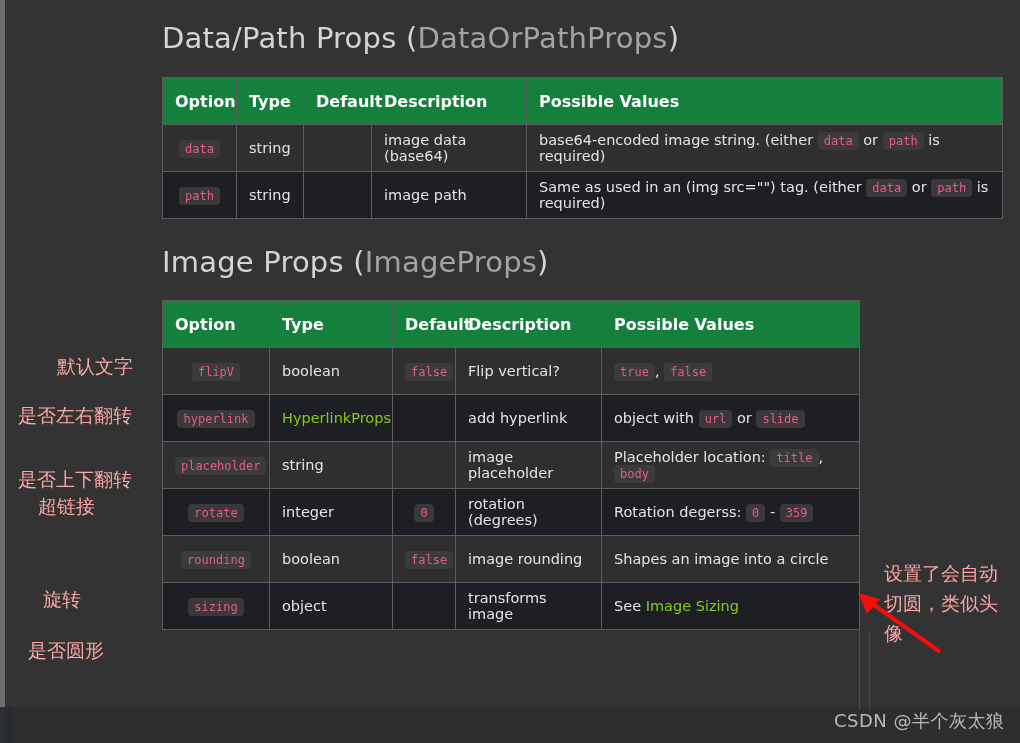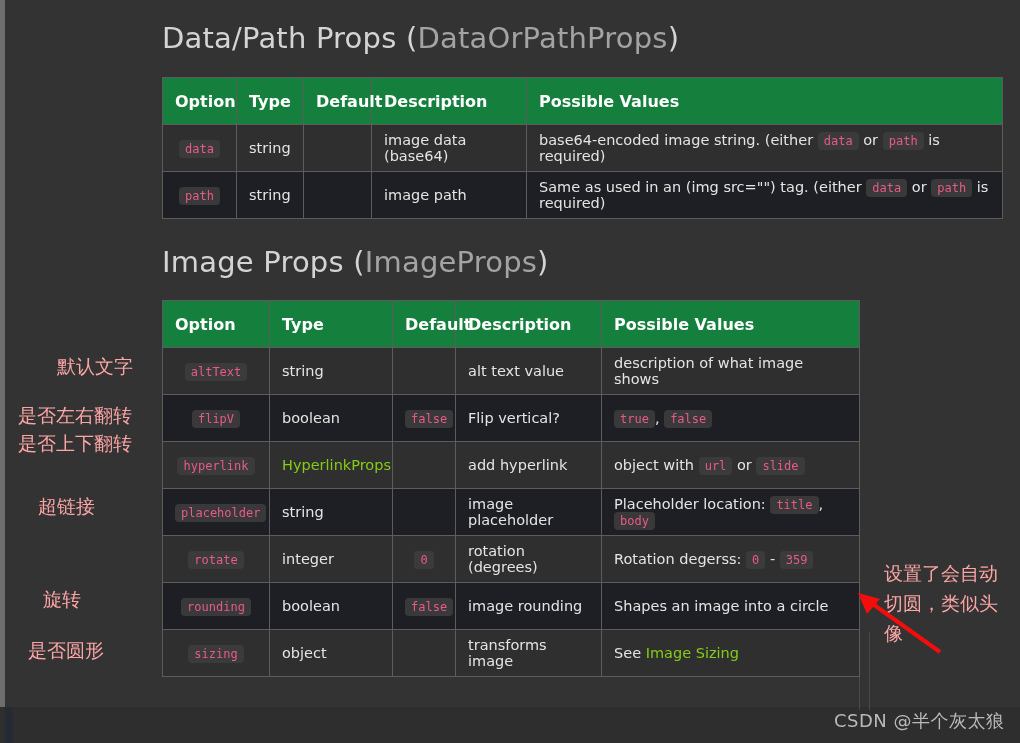--- a/index.html
+++ b/index.html
@@ -121,21 +121,21 @@
     line-height: 26px;
     white-space: pre;
   }
   .annot.right-note {
     white-space: normal;
     width: 128px;
     line-height: 30px;
   }
   #an-alttext  { left: 57px;  top: 353px; }
   #an-fliph    { left: 18px;  top: 402px; }
-  #an-flipv    { left: 18px;  top: 430px; }
+  #an-flipv    { left: 18px;  top: 466px; }
   #an-hyper    { left: 38px;  top: 493px; }
   #an-rotate   { left: 43px;  top: 586px; }
   #an-round    { left: 28px;  top: 637px; }
   #an-rounding-note { left: 884px; top: 558px; }
 
   svg.arrow { position: absolute; left: 850px; top: 588px; }
 
   
   .watermark {
     position: absolute;
@@ -214,27 +214,20 @@
       <tr>
         <th>Option</th>
         <th>Type</th>
         <th>Default</th>
         <th>Description</th>
         <th>Possible Values</th>
       </tr>
     </thead>
     <tbody id="imageprops-body">
         <tr>
-          <td class="cell-center"><code class="tok">altText</code></td>
-          <td>string</td>
-          <td class="cell-center"></td>
-          <td>alt text value</td>
-          <td><span>description of what image shows</span></td>
-        </tr>
-        <tr>
           <td class="cell-center"><code class="tok">flipV</code></td>
           <td>boolean</td>
           <td class="cell-center"><code class="tok">false</code></td>
           <td>Flip vertical?</td>
           <td><span></span><code class="tok">true</code><span>, </span><code class="tok">false</code></td>
         </tr>
         <tr>
           <td class="cell-center"><code class="tok">hyperlink</code></td>
           <td><a class="xlink">HyperlinkProps</a></td>
           <td class="cell-center"></td>

